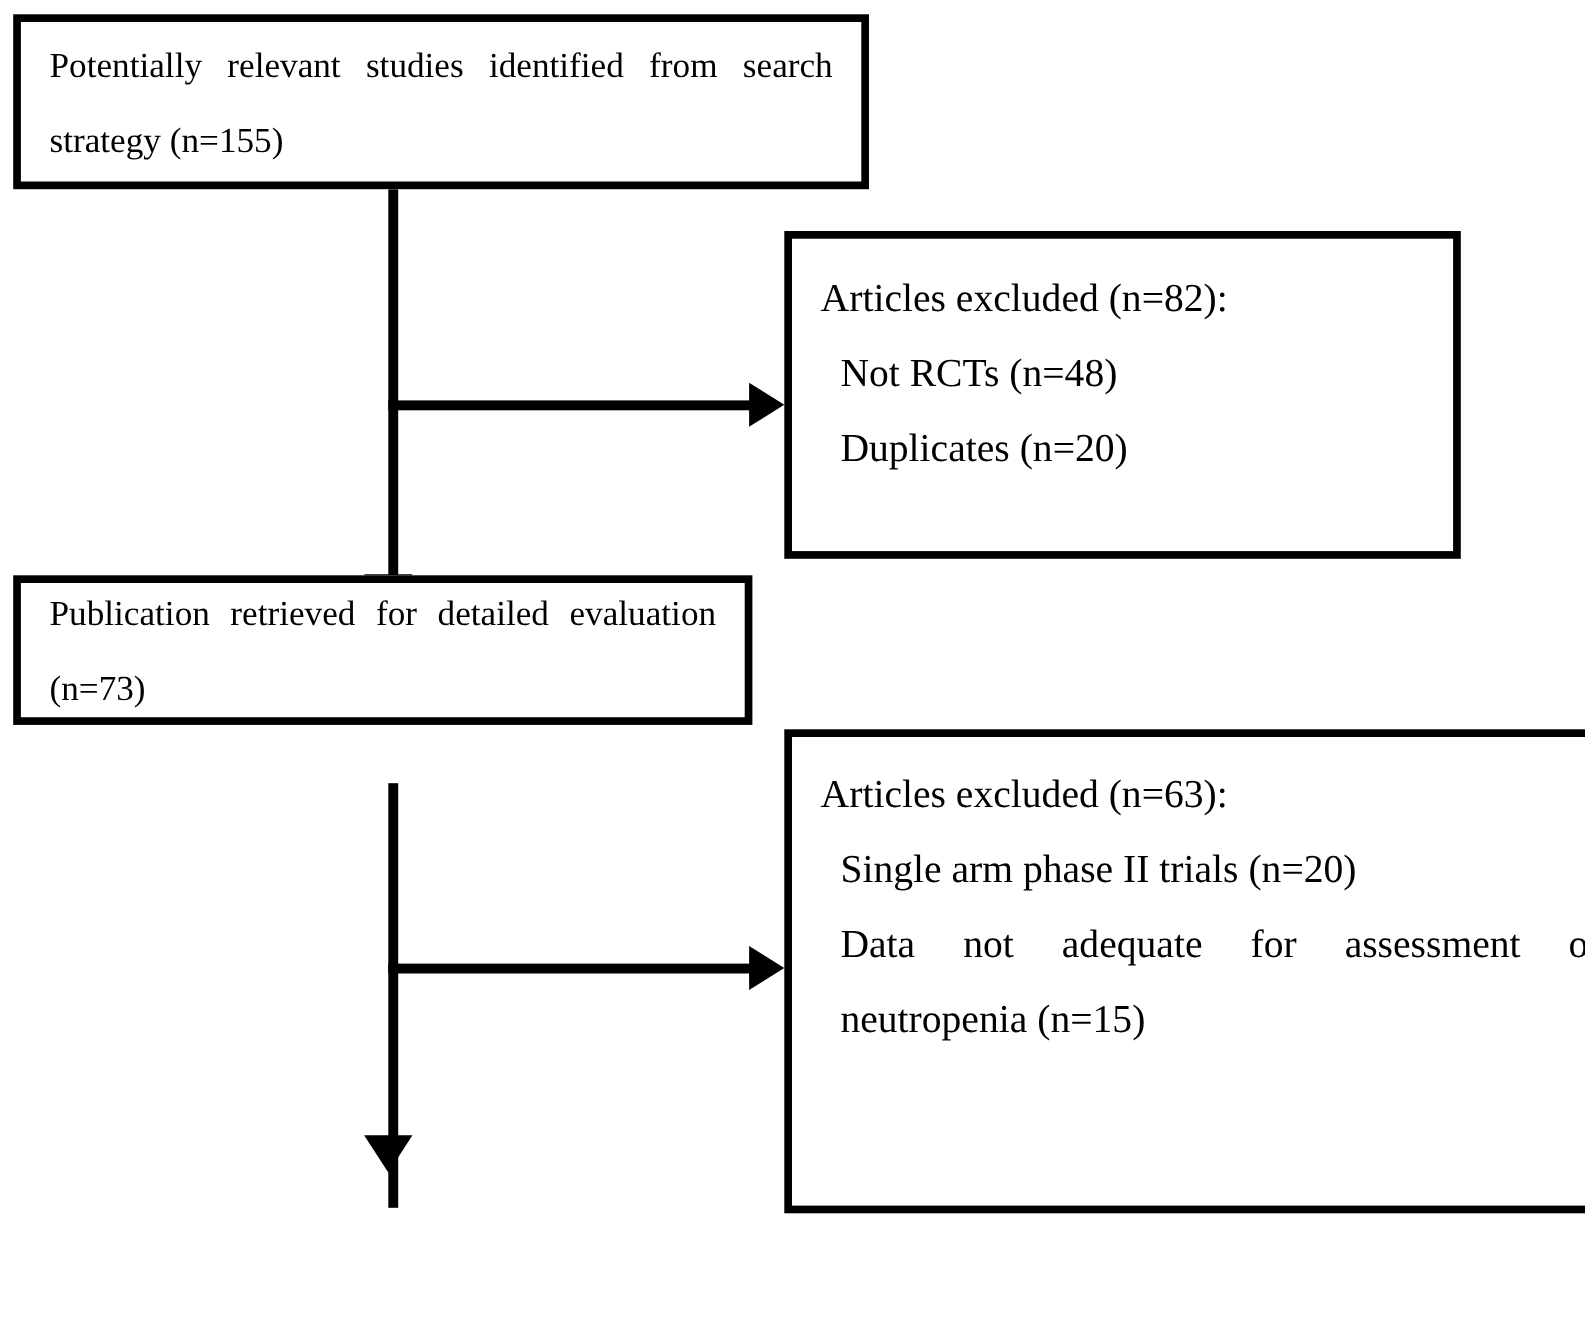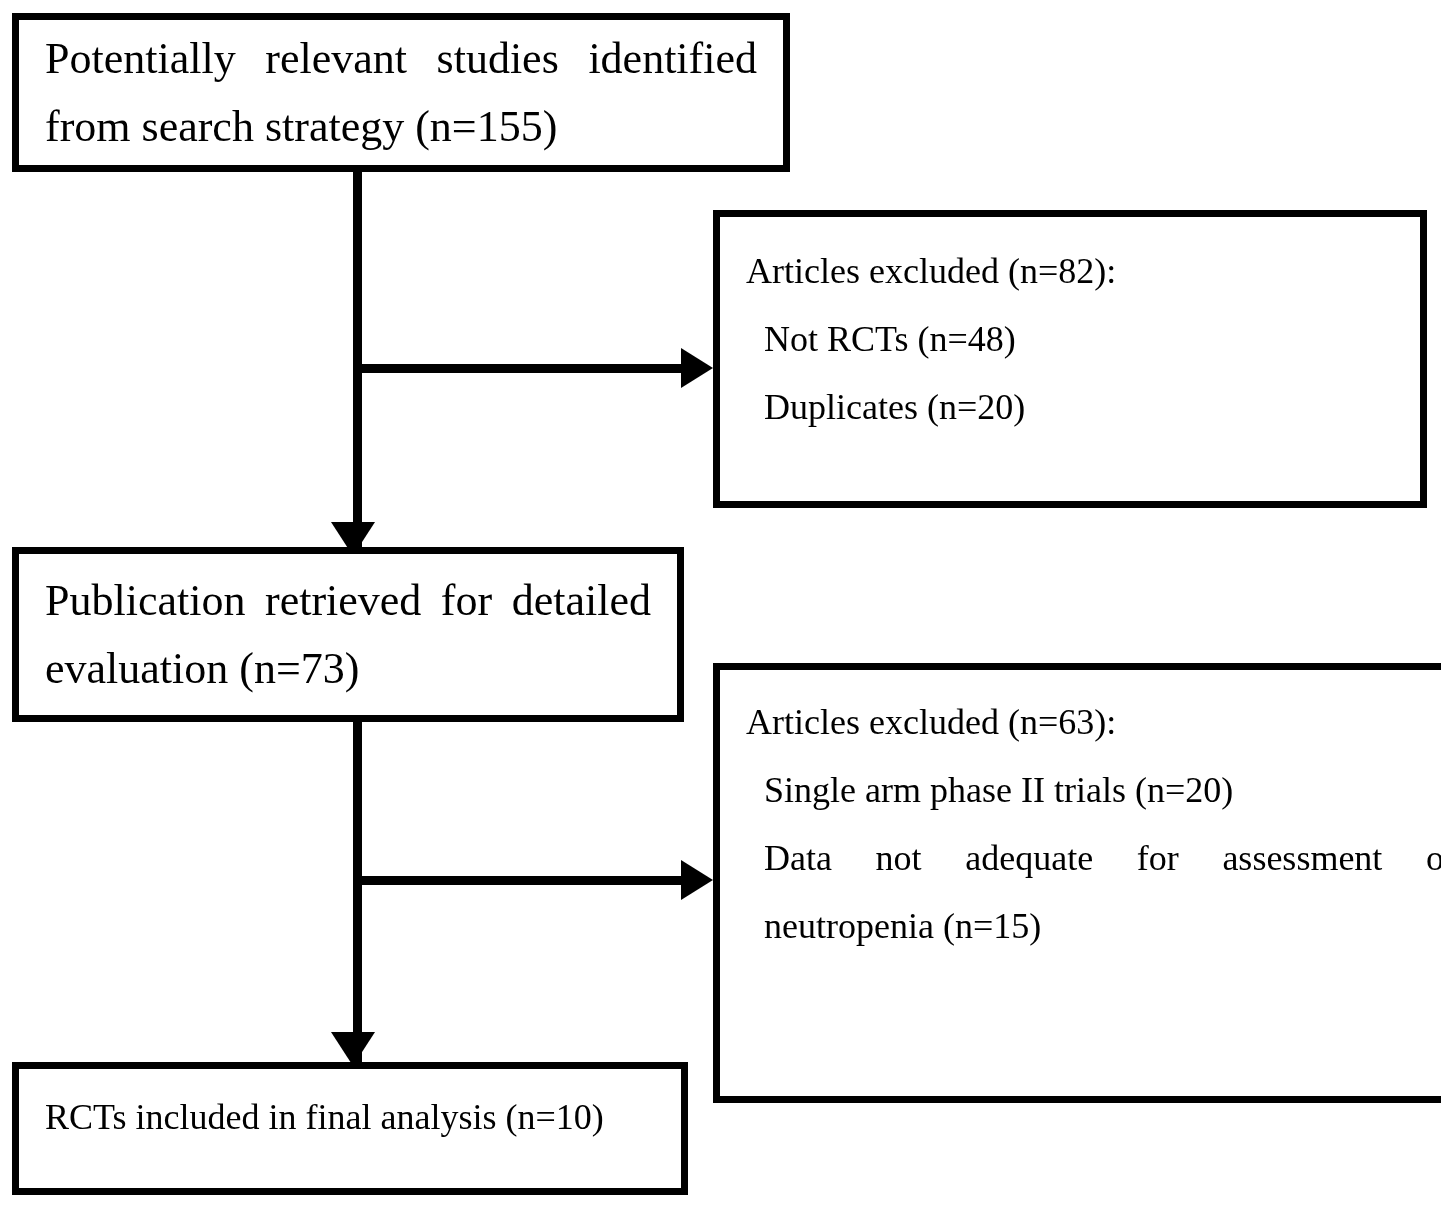--- a/index.html
+++ b/index.html
@@ -43,31 +43,31 @@
     letter-spacing: 0px;
     white-space: normal;
   }
   .justify {
     text-align: justify;
     text-align-last: left;
   }
   .para-justify {
     text-align: justify;
     text-align-last: left;
-    font-size: 44px;
+    font-size: 32px;
     line-height: 68px;
   }
   .sub {
     padding-left: 18px;
   }
 
   
   #box-identified   { left: 12px;  top: 13px;   width: 778px; height: 159px; }
-  #box-excluded-1   { left: 713px; top: 210px;  width: 714px; height: 298px; }
-  #box-retrieved    { left: 12px;  top: 547px;  width: 672px; height: 175px; }
+  #box-excluded-1   { left: 713px; top: 210px;  width: 615px; height: 298px; }
+  #box-retrieved    { left: 12px;  top: 523px;  width: 672px; height: 136px; }
   #box-excluded-2   { left: 713px; top: 663px;  width: 776px; height: 440px; }
   #box-included     { left: 12px;  top: 1062px; width: 676px; height: 133px; }
 
   #box-identified .box-inner { padding: 0 26px; }
   #box-retrieved  .box-inner { padding: 0 26px; }
   #box-included   .box-inner { padding: 0 26px; justify-content: flex-start; padding-top: 14px; }
   #box-excluded-1 .box-inner { padding: 0 26px; justify-content: flex-start; padding-top: 20px; }
   #box-excluded-2 .box-inner { padding: 0 26px; justify-content: flex-start; padding-top: 18px; }
 
   
@@ -142,25 +142,20 @@
   </div>
 
   <div class="flow-box" id="box-excluded-2">
     <div class="box-inner">
       <div class="line">Articles excluded (n=63):</div>
       <div class="line sub">Single arm phase II trials (n=20)</div>
       <div class="line sub justify">Data not adequate for assessment of neutropenia (n=15)</div>
     </div>
   </div>
 
-  <div class="flow-box" id="box-included">
-    <div class="box-inner">
-      <div class="line">RCTs included in final analysis (n=10)</div>
-    </div>
-  </div>
 
   <div class="conn-v" id="stem-1"></div>
   <div class="arrow-down" id="arrow-1"></div>
 
   <div class="conn-h" id="branch-1"></div>
   <div class="arrow-right" id="arrow-b1"></div>
 
   <div class="conn-v" id="stem-2"></div>
   <div class="arrow-down" id="arrow-2"></div>
 

